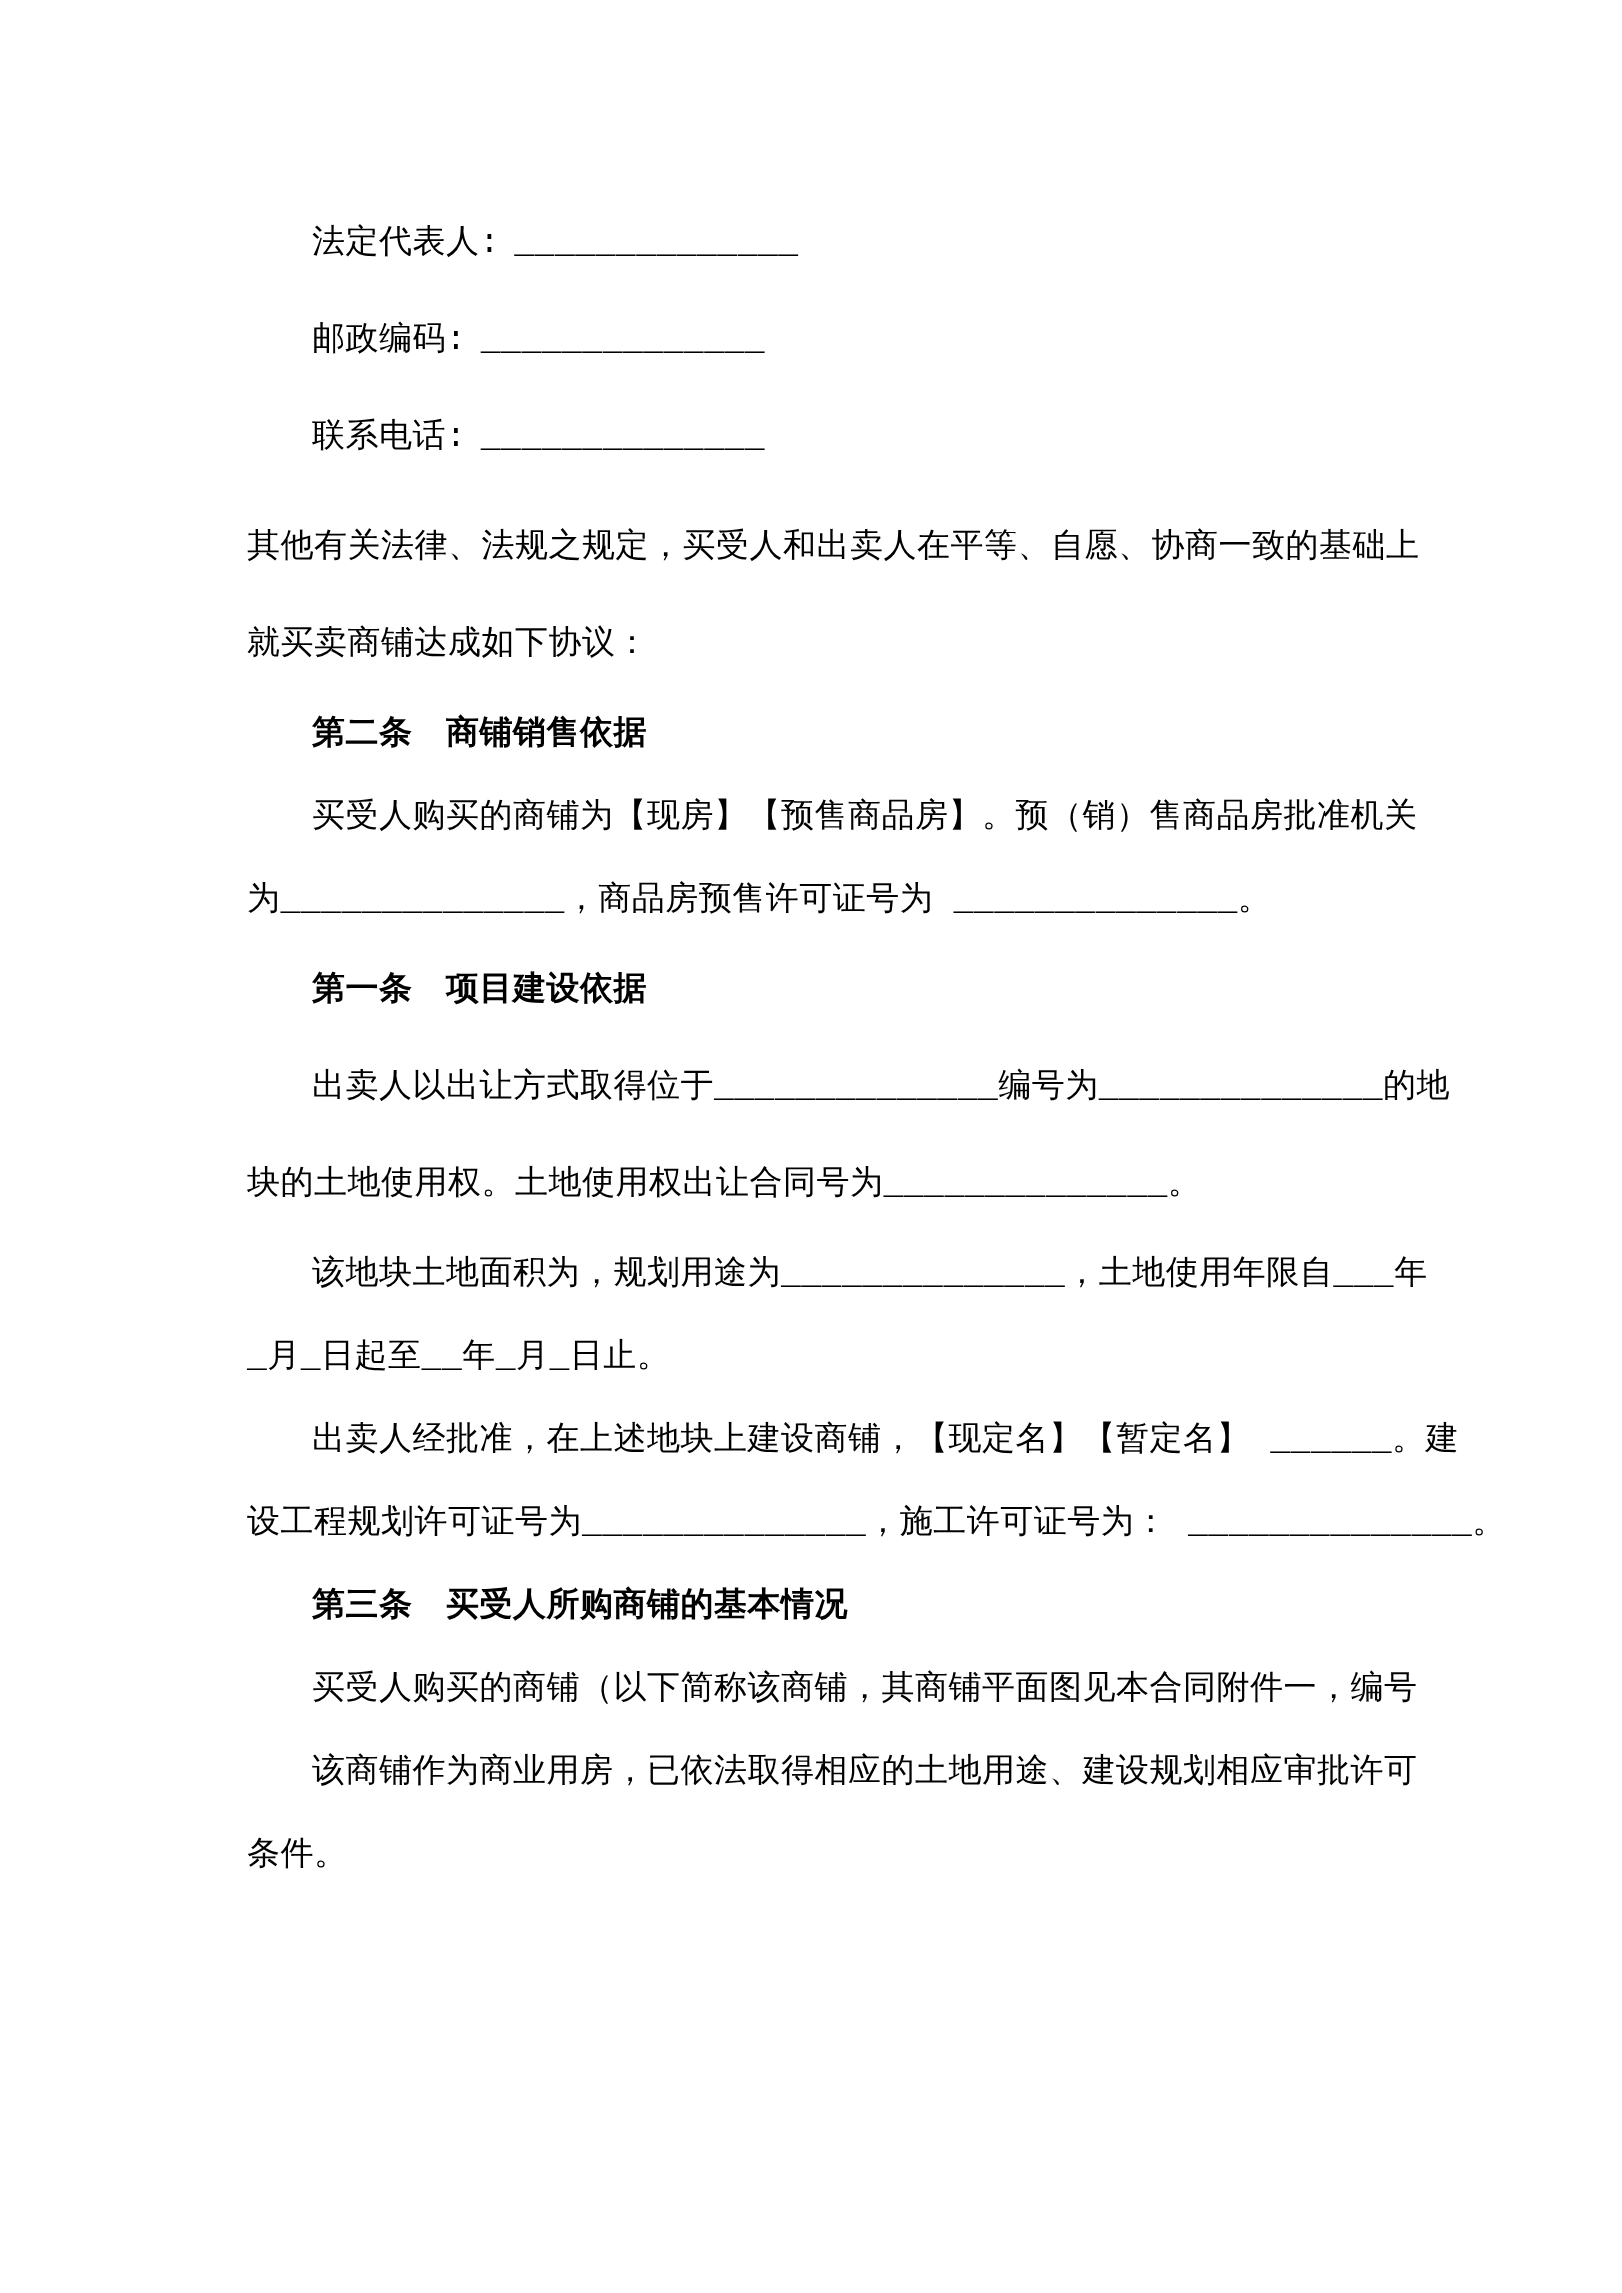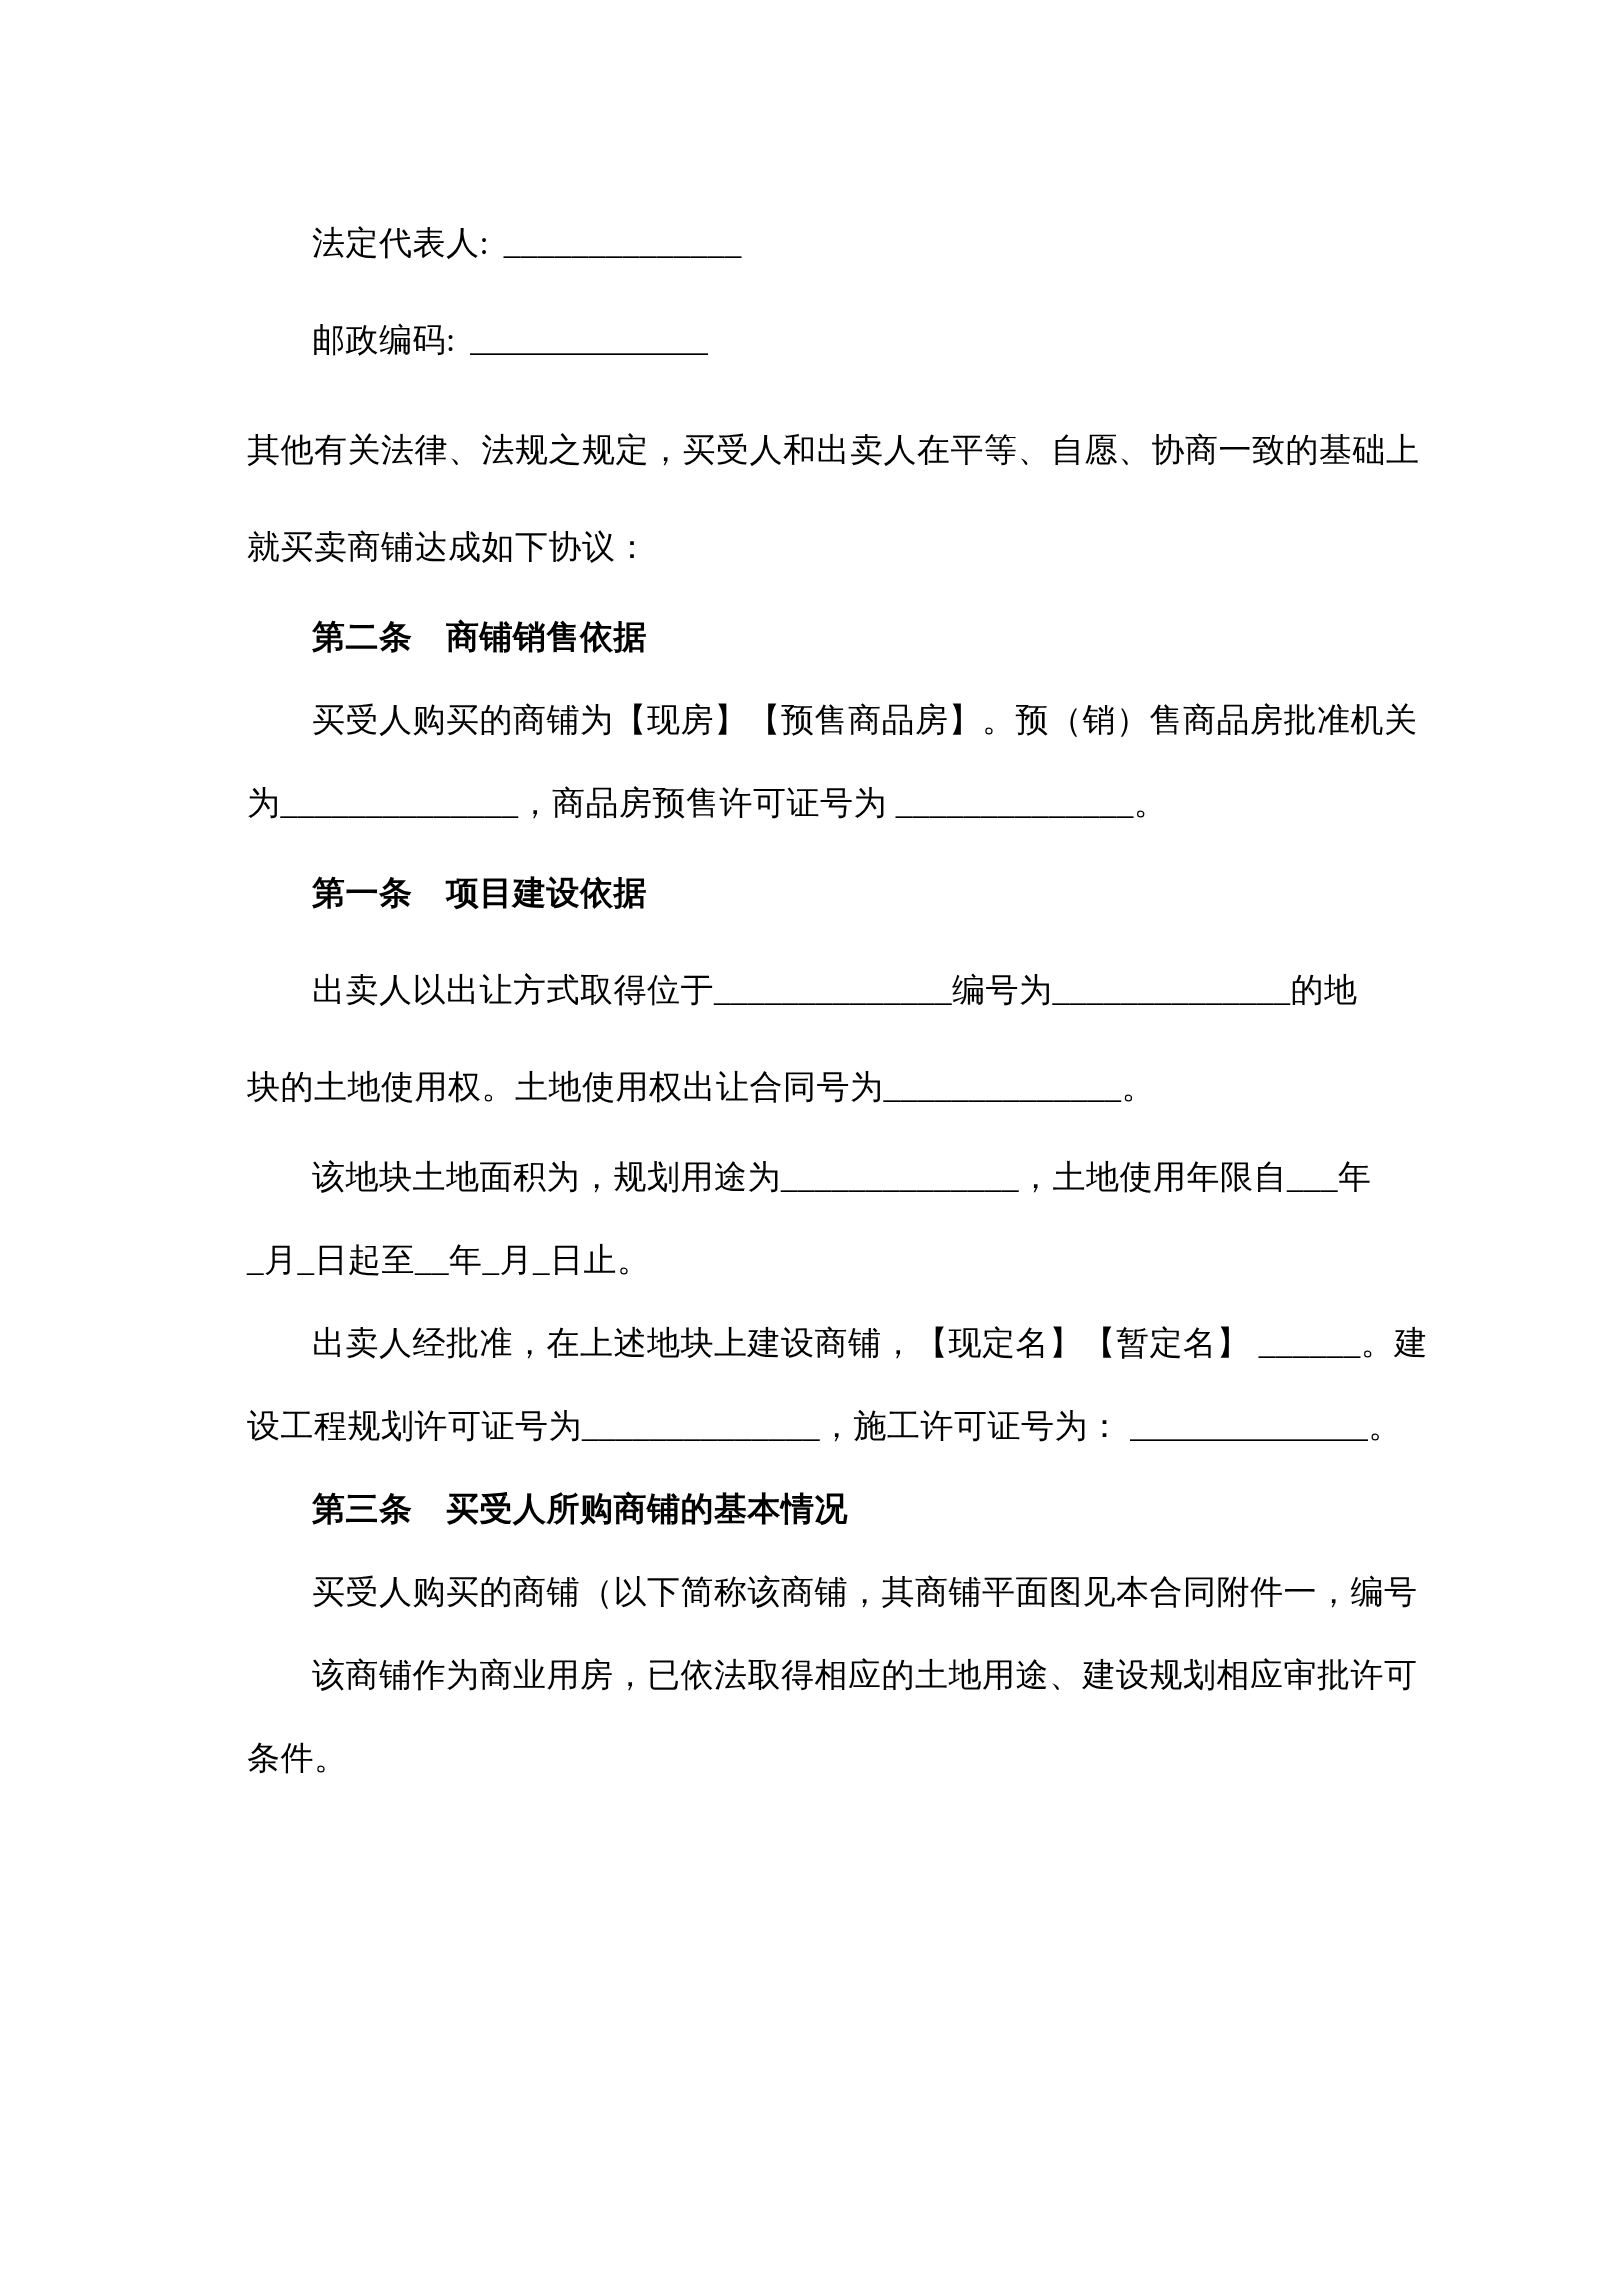--- a/index.html
+++ b/index.html
@@ -7,21 +7,21 @@
     padding: 0;
     background: #ffffff;
   }
   .page {
     position: relative;
     width: 1623px;
     height: 2294px;
     box-sizing: border-box;
     background: #ffffff;
     color: #000000;
-    font-family: Liberation Serif, serif;
+    font-family: Liberation Mono, monospace;
     font-size: 33px;
     padding: 195px 182px 0 247px;
     overflow: hidden;
   }
   .line {
     white-space: nowrap;
     letter-spacing: 0.5px;
   }
   
   .ga { line-height: 97px; }
@@ -37,20 +37,23 @@
 <body>
 
 <div class="page">
 
   <section>
     <div class="line ga indent">
       <span class="lbl">法定代表人:</span><span class="blank">______________</span>
     </div>
     <div class="line ga indent">
       <span class="lbl">邮政编码:</span><span class="blank">______________</span>
+    </div>
+    <div class="line ga indent">
+      <span class="lbl">联系电话:</span><span class="blank">______________</span>
     </div>
   </section>
 
   <section class="preamble-section">
     <div class="line ga">其他有关法律、法规之规定，买受人和出卖人在平等、自愿、协商一致的基础上</div>
     <div class="line ga">就买卖商铺达成如下协议：</div>
   </section>
 
   <section>
     <div class="line gb indent heading">第二条　商铺销售依据</div>

